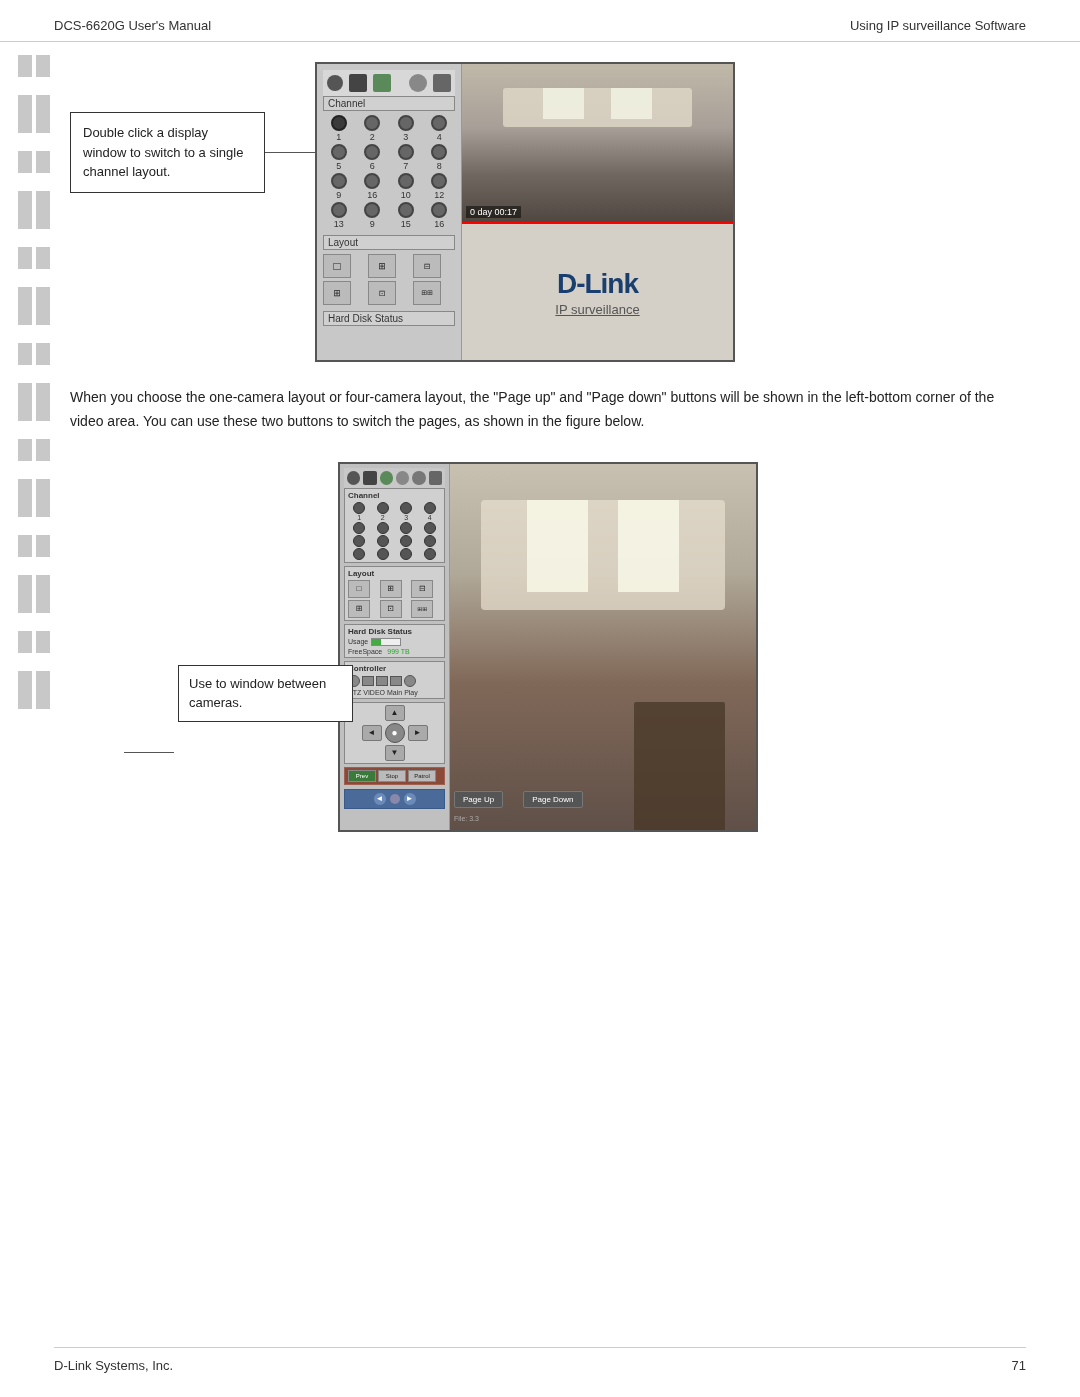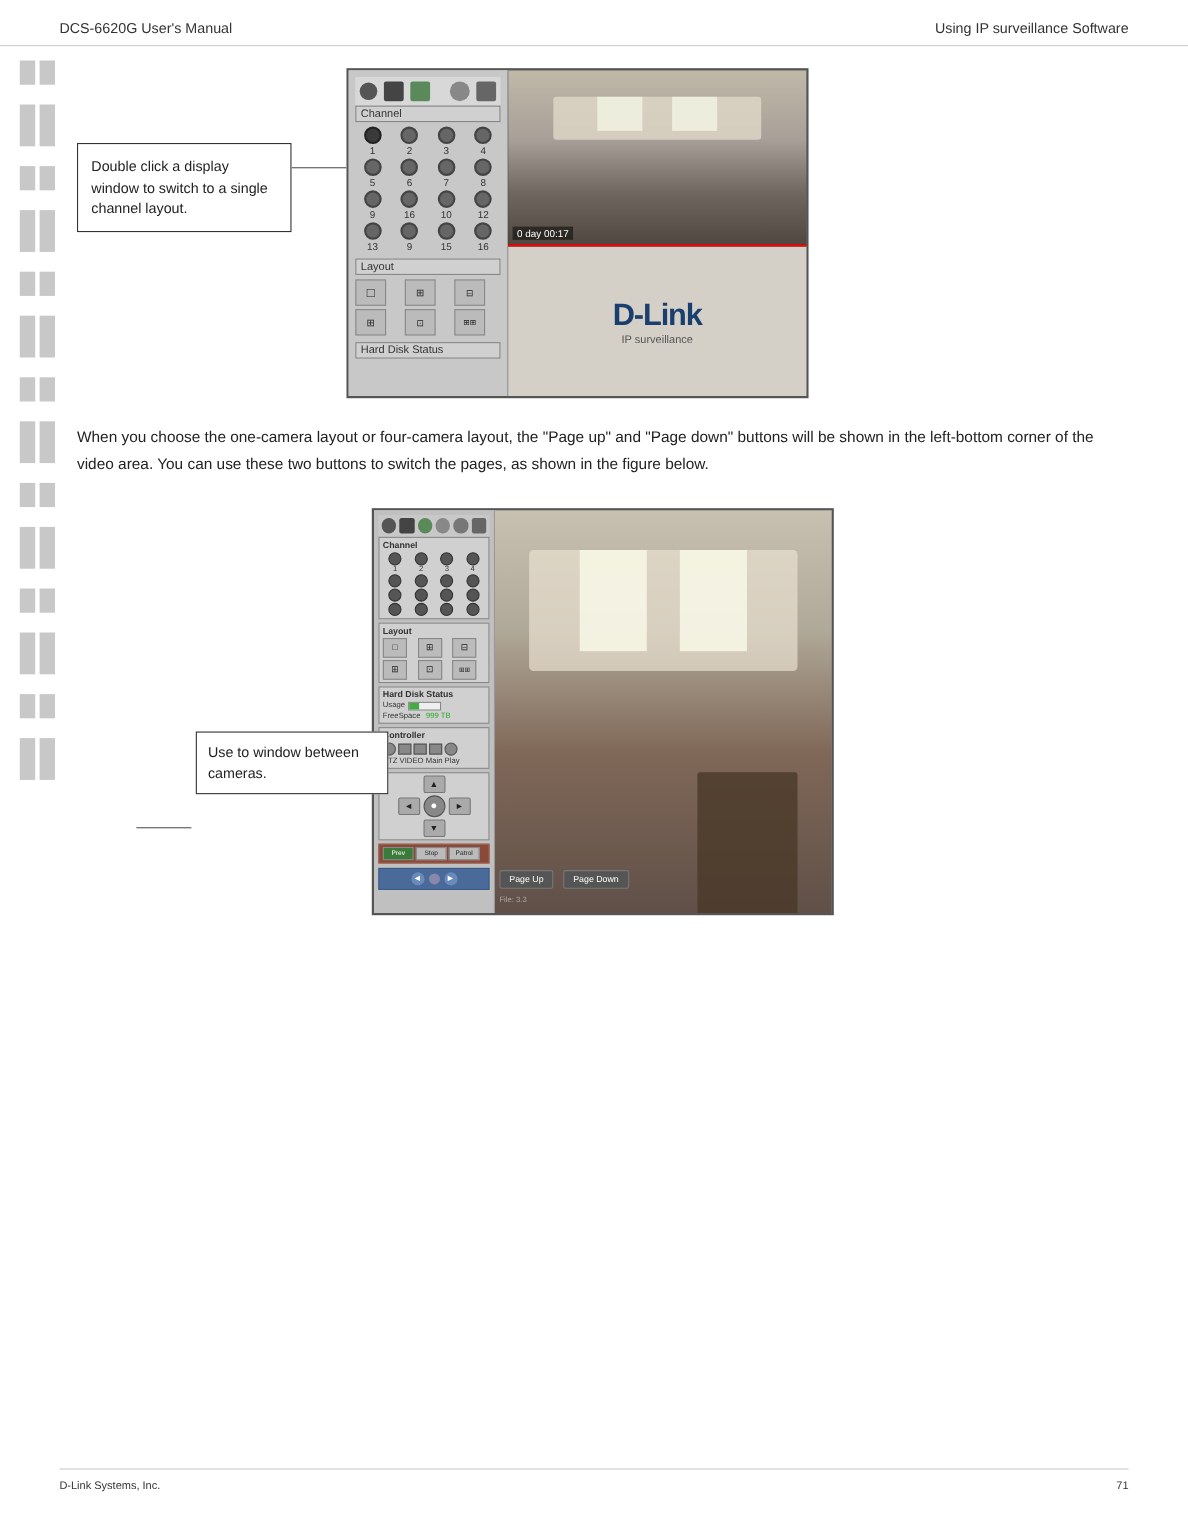--- a/index.html
+++ b/index.html
@@ -191,23 +191,24 @@
     .dlink-logo {
       text-align: center;
     }
     .dlink-logo .brand {
       font-size: 28px;
       font-weight: bold;
       color: #1a3f6f;
       letter-spacing: -1px;
     }
     .dlink-logo .sub {
-      font-size: 10px;
+      font-size: 13px;
       color: #555;
       margin-top: 2px;
+      text-decoration: underline;
     }
     .cam-timer {
       position: absolute;
       bottom: 4px;
       left: 4px;
       background: rgba(0,0,0,0.5);
       color: #fff;
       font-size: 9px;
       padding: 1px 4px;
     }
@@ -390,26 +391,26 @@
       right: 2px;
       background: rgba(0,0,0,0.5);
       color: #ff6666;
       font-size: 7px;
       padding: 1px 3px;
     }
 
     
     .page-footer {
       position: absolute;
-      bottom: 40px;
+      bottom: 24px;
       left: 54px;
       right: 54px;
       display: flex;
       justify-content: space-between;
-      font-size: 10px;
+      font-size: 13px;
       color: #333;
       border-top: 1px solid #ccc;
       padding-top: 10px;
     }
 
     
     .sidebar-bars {
       position: absolute;
       left: 18px;
       top: 55px;
@@ -503,21 +504,21 @@
       <div class="sb-bar" style="height:38px"></div>
       <div class="sb-bar" style="height:38px"></div>
     </div>
 </div>
 
 <div class="content">
 
 
   <div style="display:flex; align-items:flex-start; margin-bottom:24px; gap:0;">
 
-    <div style="display:flex; flex-direction:column; justify-content:center; margin-top:68px;">
+    <div style="display:flex; flex-direction:column; justify-content:center; margin-top:50px;">
       <div class="callout">
         <span>Double click a display window to switch to a single channel layout.</span>
       </div>
     </div>
 
     <div style="display:flex; align-items:center; margin-top:90px;">
       <div style="width:50px; height:1px; background:#555;"></div>
     </div>
 
     <div class="screenshot-1" style="margin-left:0;">
@@ -822,21 +823,21 @@
           <div class="cam-label-2">TVSTSon</div>
           <div class="cam-timestamp-2">2011/05/03 3:40</div>
 
           <div style="width:100%; height:100%; background: linear-gradient(180deg, #c8c0b0 0%, #b0a898 30%, #806858 60%, #605048 100%); position:relative; min-height:340px;">
             <div style="position:absolute; top:10%; left:10%; width:80%; height:30%; background:#e8e0d0; border-radius:4px; opacity:0.7;"></div>
             <div style="position:absolute; top:10%; left:25%; width:20%; height:25%; background:#f8f8e8; opacity:0.85;"></div>
             <div style="position:absolute; top:10%; left:55%; width:20%; height:25%; background:#f8f8e8; opacity:0.85;"></div>
 
             <div style="position:absolute; bottom:0; right:10%; width:30%; height:35%; background:#4a3828; opacity:0.8; border-radius:2px 2px 0 0;"></div>
 
-            <div style="position:absolute; bottom:6%; left:4px; display:flex; gap:9px;">
+            <div style="position:absolute; bottom:6%; left:4px; display:flex; gap:20px;">
               <div style="background:#555; color:#fff; font-size:8px; padding:3px 8px; border:1px solid #777; border-radius:2px;">Page Up</div>
               <div style="background:#555; color:#fff; font-size:8px; padding:3px 8px; border:1px solid #777; border-radius:2px;">Page Down</div>
             </div>
 
             <div style="position:absolute; bottom:2%; left:4px; font-size:7px; color:#aaa;">File: 3.3</div>
           </div>
         </div>
       </div>
     </div>
 

